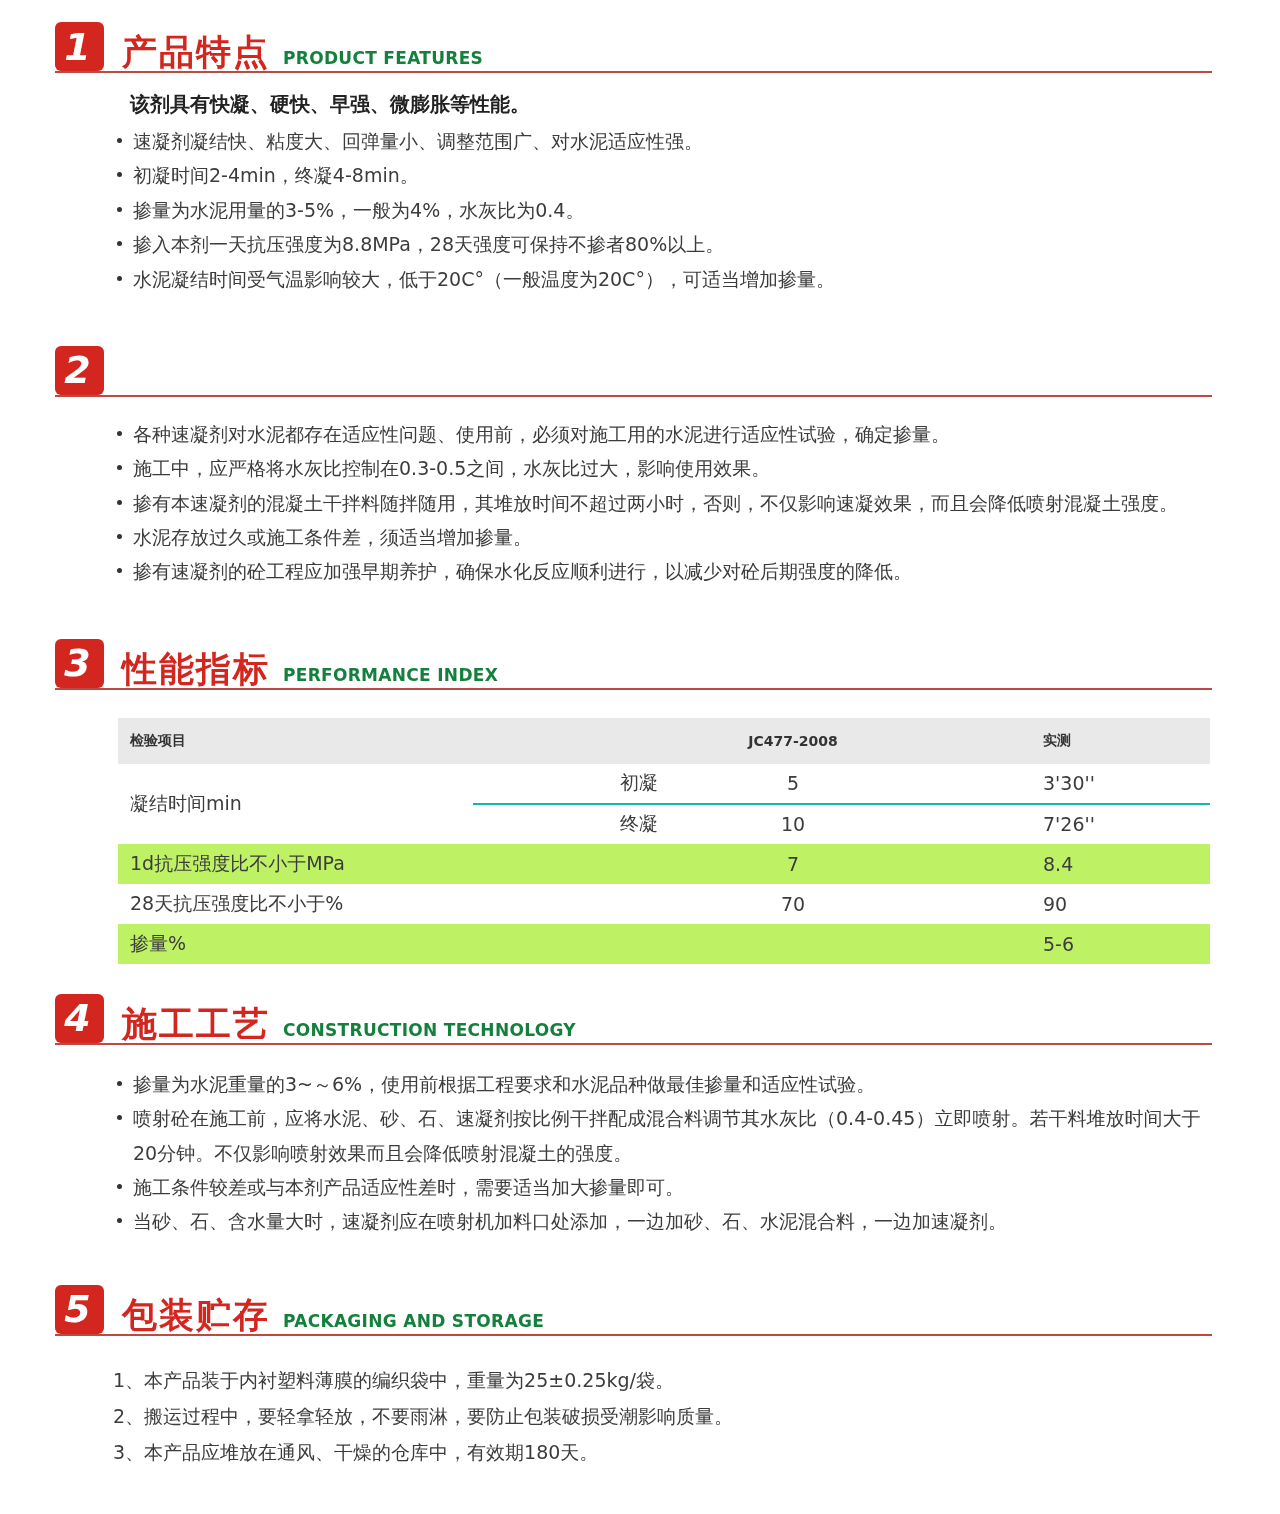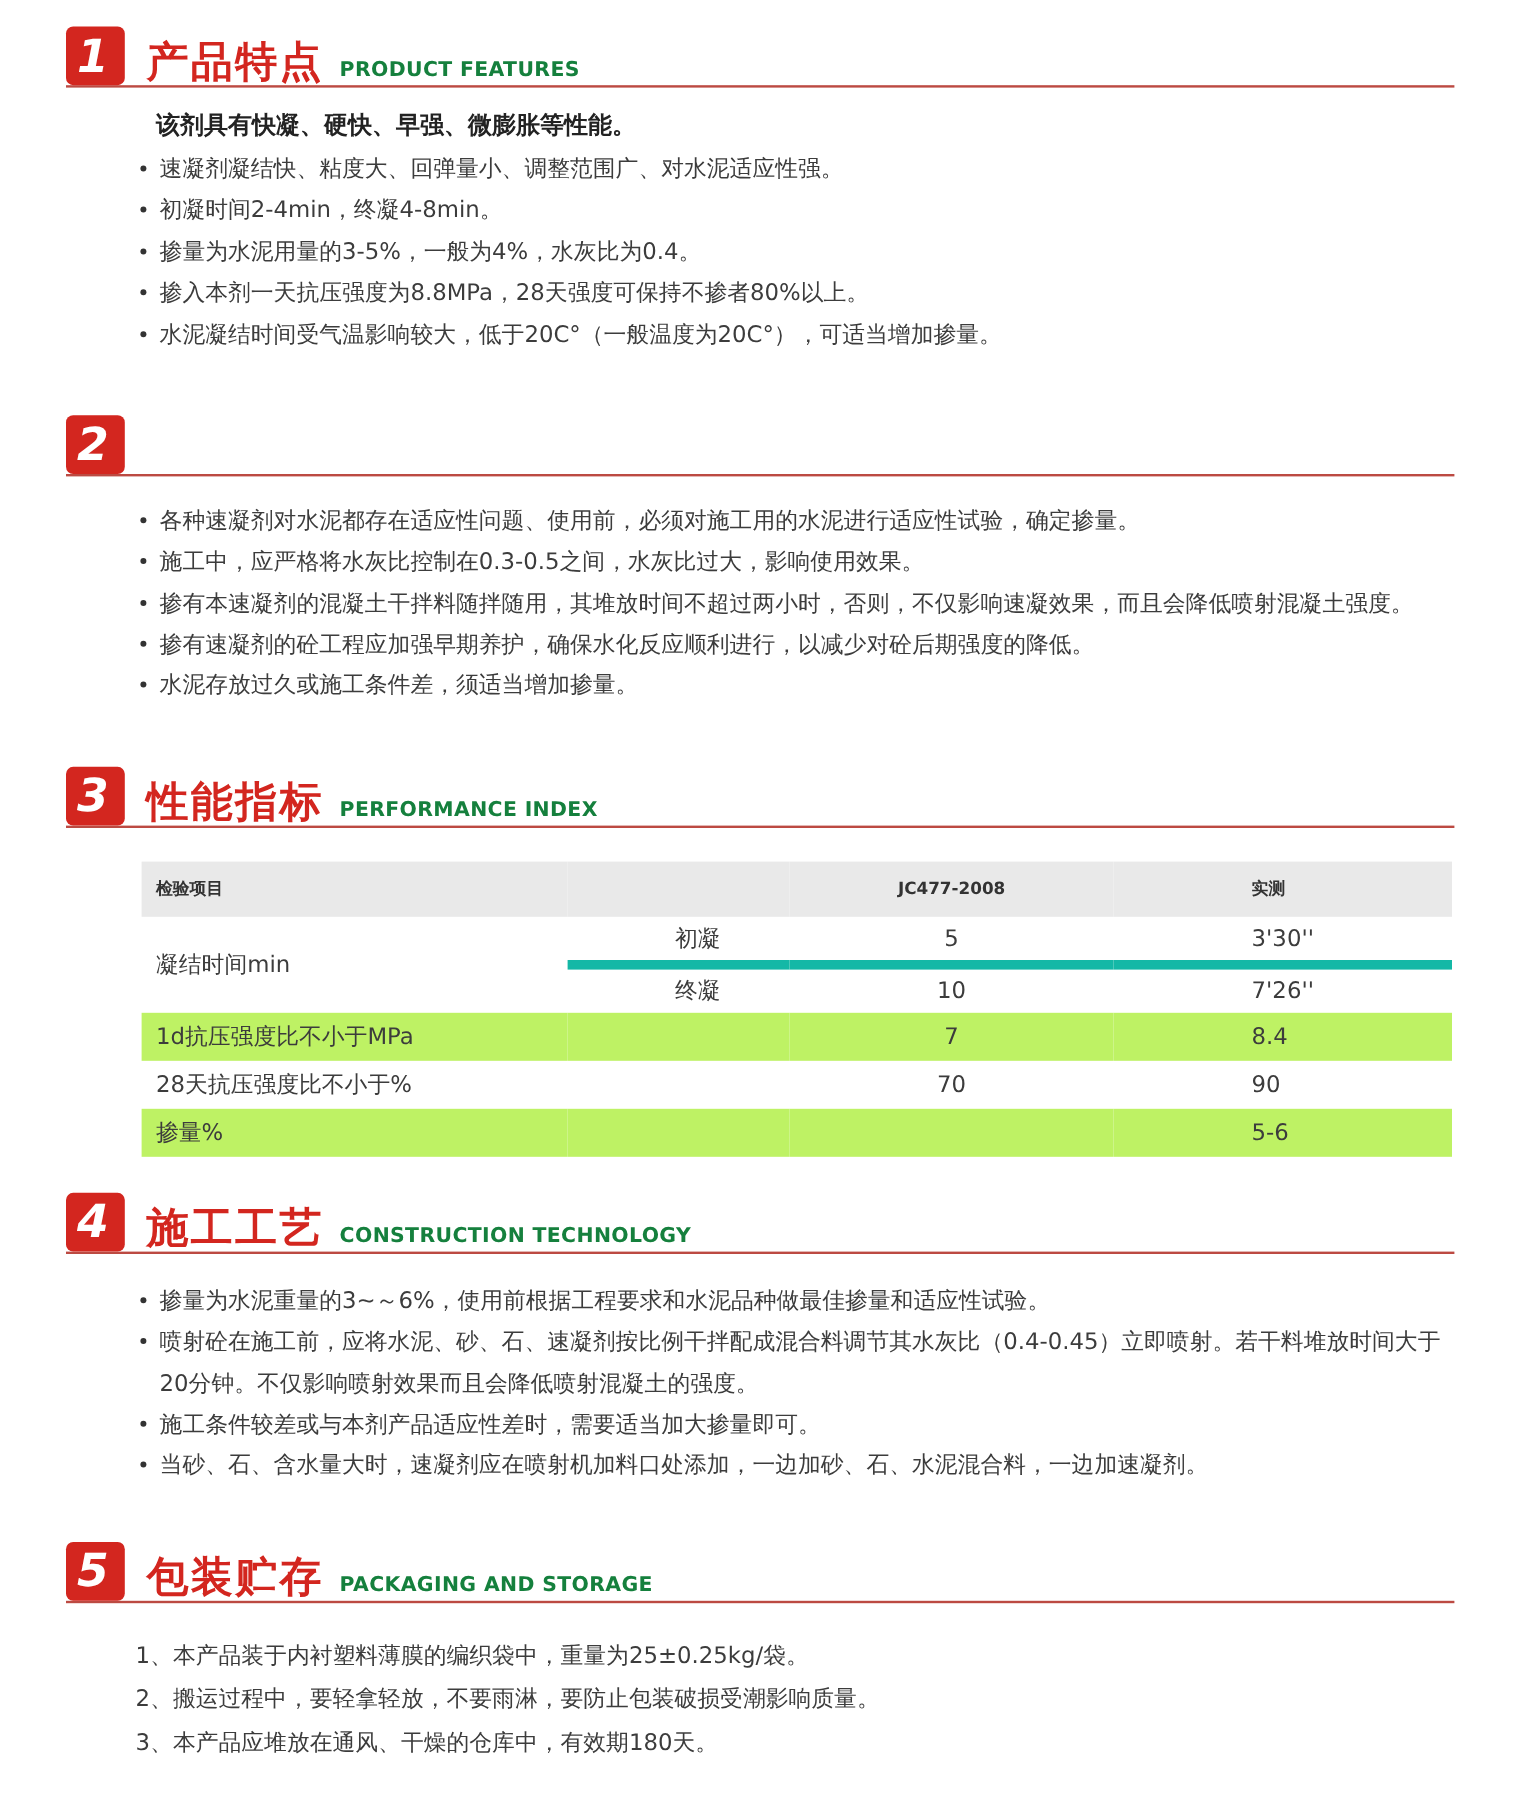--- a/index.html
+++ b/index.html
@@ -104,27 +104,27 @@
   
   table.perf {
     margin: 28px 0 0 118px;
     width: 1092px;
     border-collapse: collapse;
     table-layout: fixed;
     font-size: 19px;
   }
   table.perf td, table.perf th { font-weight: normal; vertical-align: middle; }
   table.perf .c-item  { width: 355px; text-align: left;  padding-left: 12px; }
-  table.perf .c-phase { width: 185px; text-align: center;  padding-left: 32px; }
+  table.perf .c-phase { width: 185px; text-align: right;  padding-left: 32px; }
   table.perf .c-std   { width: 270px; text-align: center; }
   table.perf .c-meas  { width: 282px; text-align: left;  padding-left: 115px; }
   tr.hdr td { background: #e9e9e9; height: 46px; font-weight: bold; color: #333333; font-size: 14px; }
   tr.r { height: 40px; }
   tr.shade td { background: #bef264; }
-  tr.subline td { border-top: 8px solid #14b8a6; }
+  tr.subline td { border-top: 2px solid #14b8a6; }
   td.group-label { color: #3c3c3c; }
 </style>
 </head>
 <body>
 
 <div class="page">
 
   <div class="section">
     <div class="section-header">
       <div class="badge">
@@ -151,22 +151,22 @@
     <div class="section-header">
       <div class="badge">
         <span>2</span>
       </div>
     </div>
     <div class="section-body body-s2">
       <ul class="bullets">
         <li><span class="dot"></span><span>各种速凝剂对水泥都存在适应性问题、使用前，必须对施工用的水泥进行适应性试验，确定掺量。</span></li>
         <li><span class="dot"></span><span>施工中，应严格将水灰比控制在0.3-0.5之间，水灰比过大，影响使用效果。</span></li>
         <li><span class="dot"></span><span>掺有本速凝剂的混凝土干拌料随拌随用，其堆放时间不超过两小时，否则，不仅影响速凝效果，而且会降低喷射混凝土强度。</span></li>
+        <li><span class="dot"></span><span>水泥存放过久或施工条件差，须适当增加掺量。</span></li>
         <li><span class="dot"></span><span>掺有速凝剂的砼工程应加强早期养护，确保水化反应顺利进行，以减少对砼后期强度的降低。</span></li>
-        <li><span class="dot"></span><span>水泥存放过久或施工条件差，须适当增加掺量。</span></li>
       </ul>
     </div>
   </div>
 
   <div class="section gap-s3">
     <div class="section-header">
       <div class="badge">
         <span>3</span>
       </div>
       <div class="titles">

